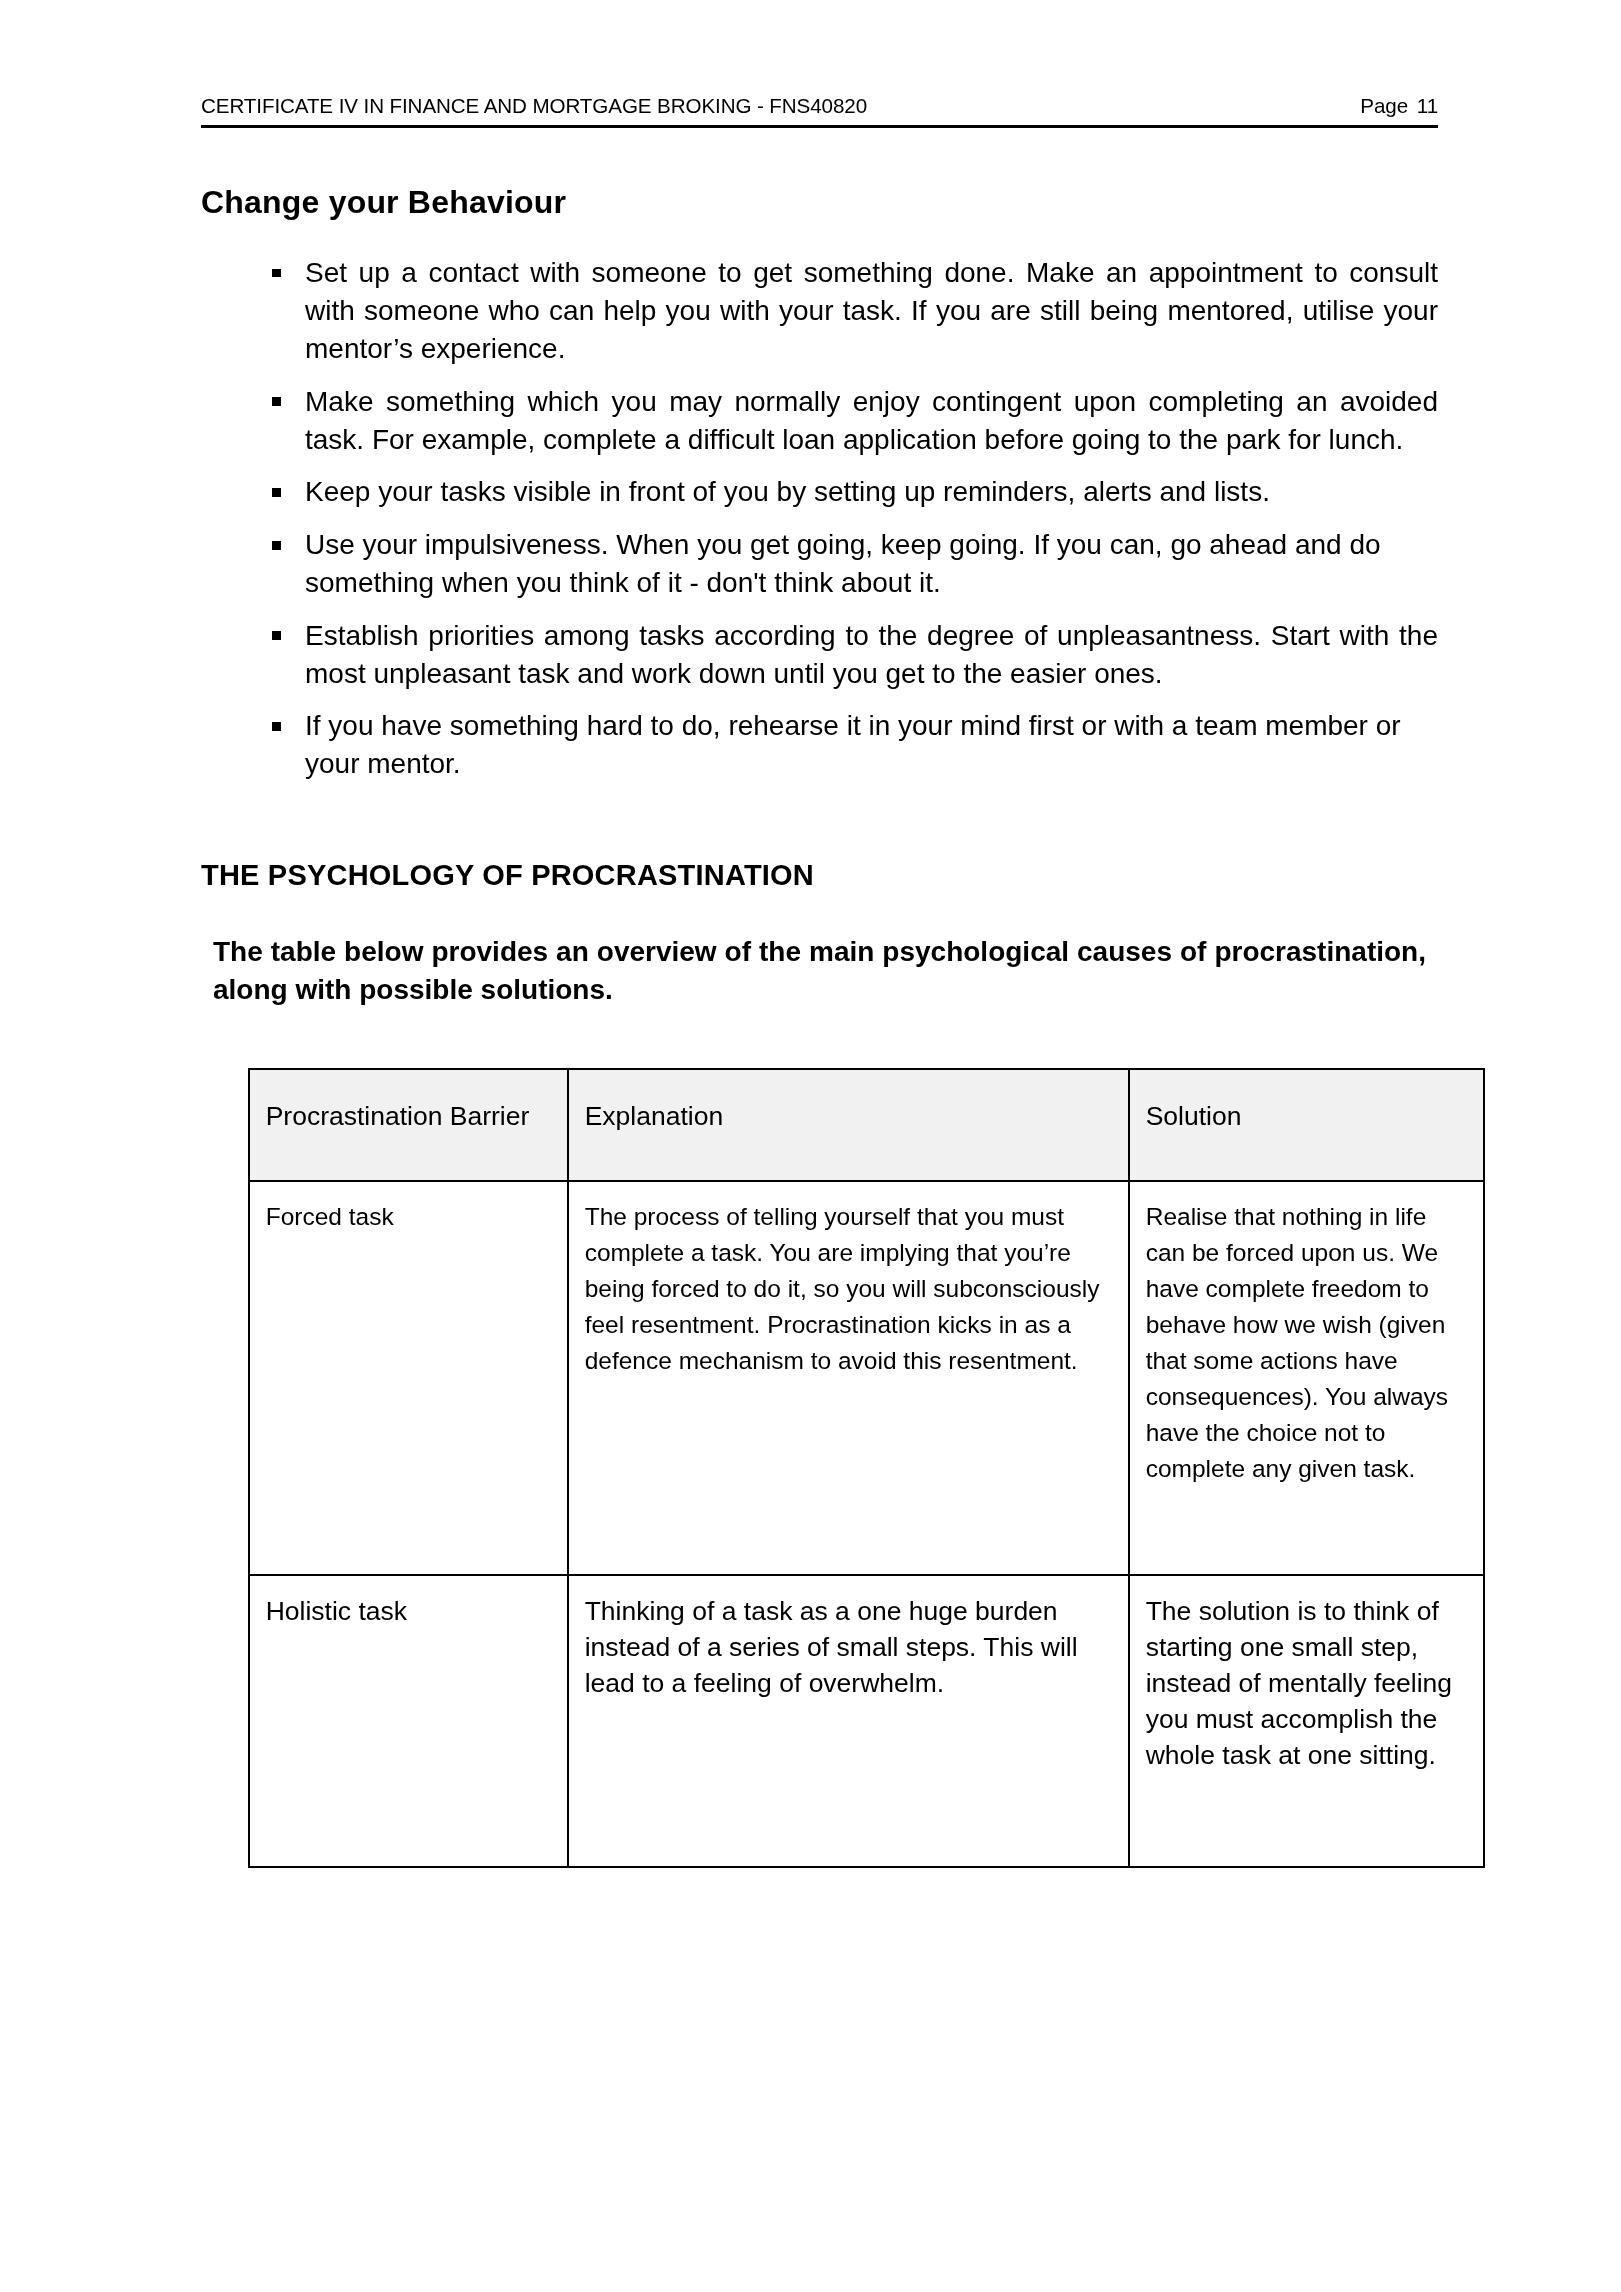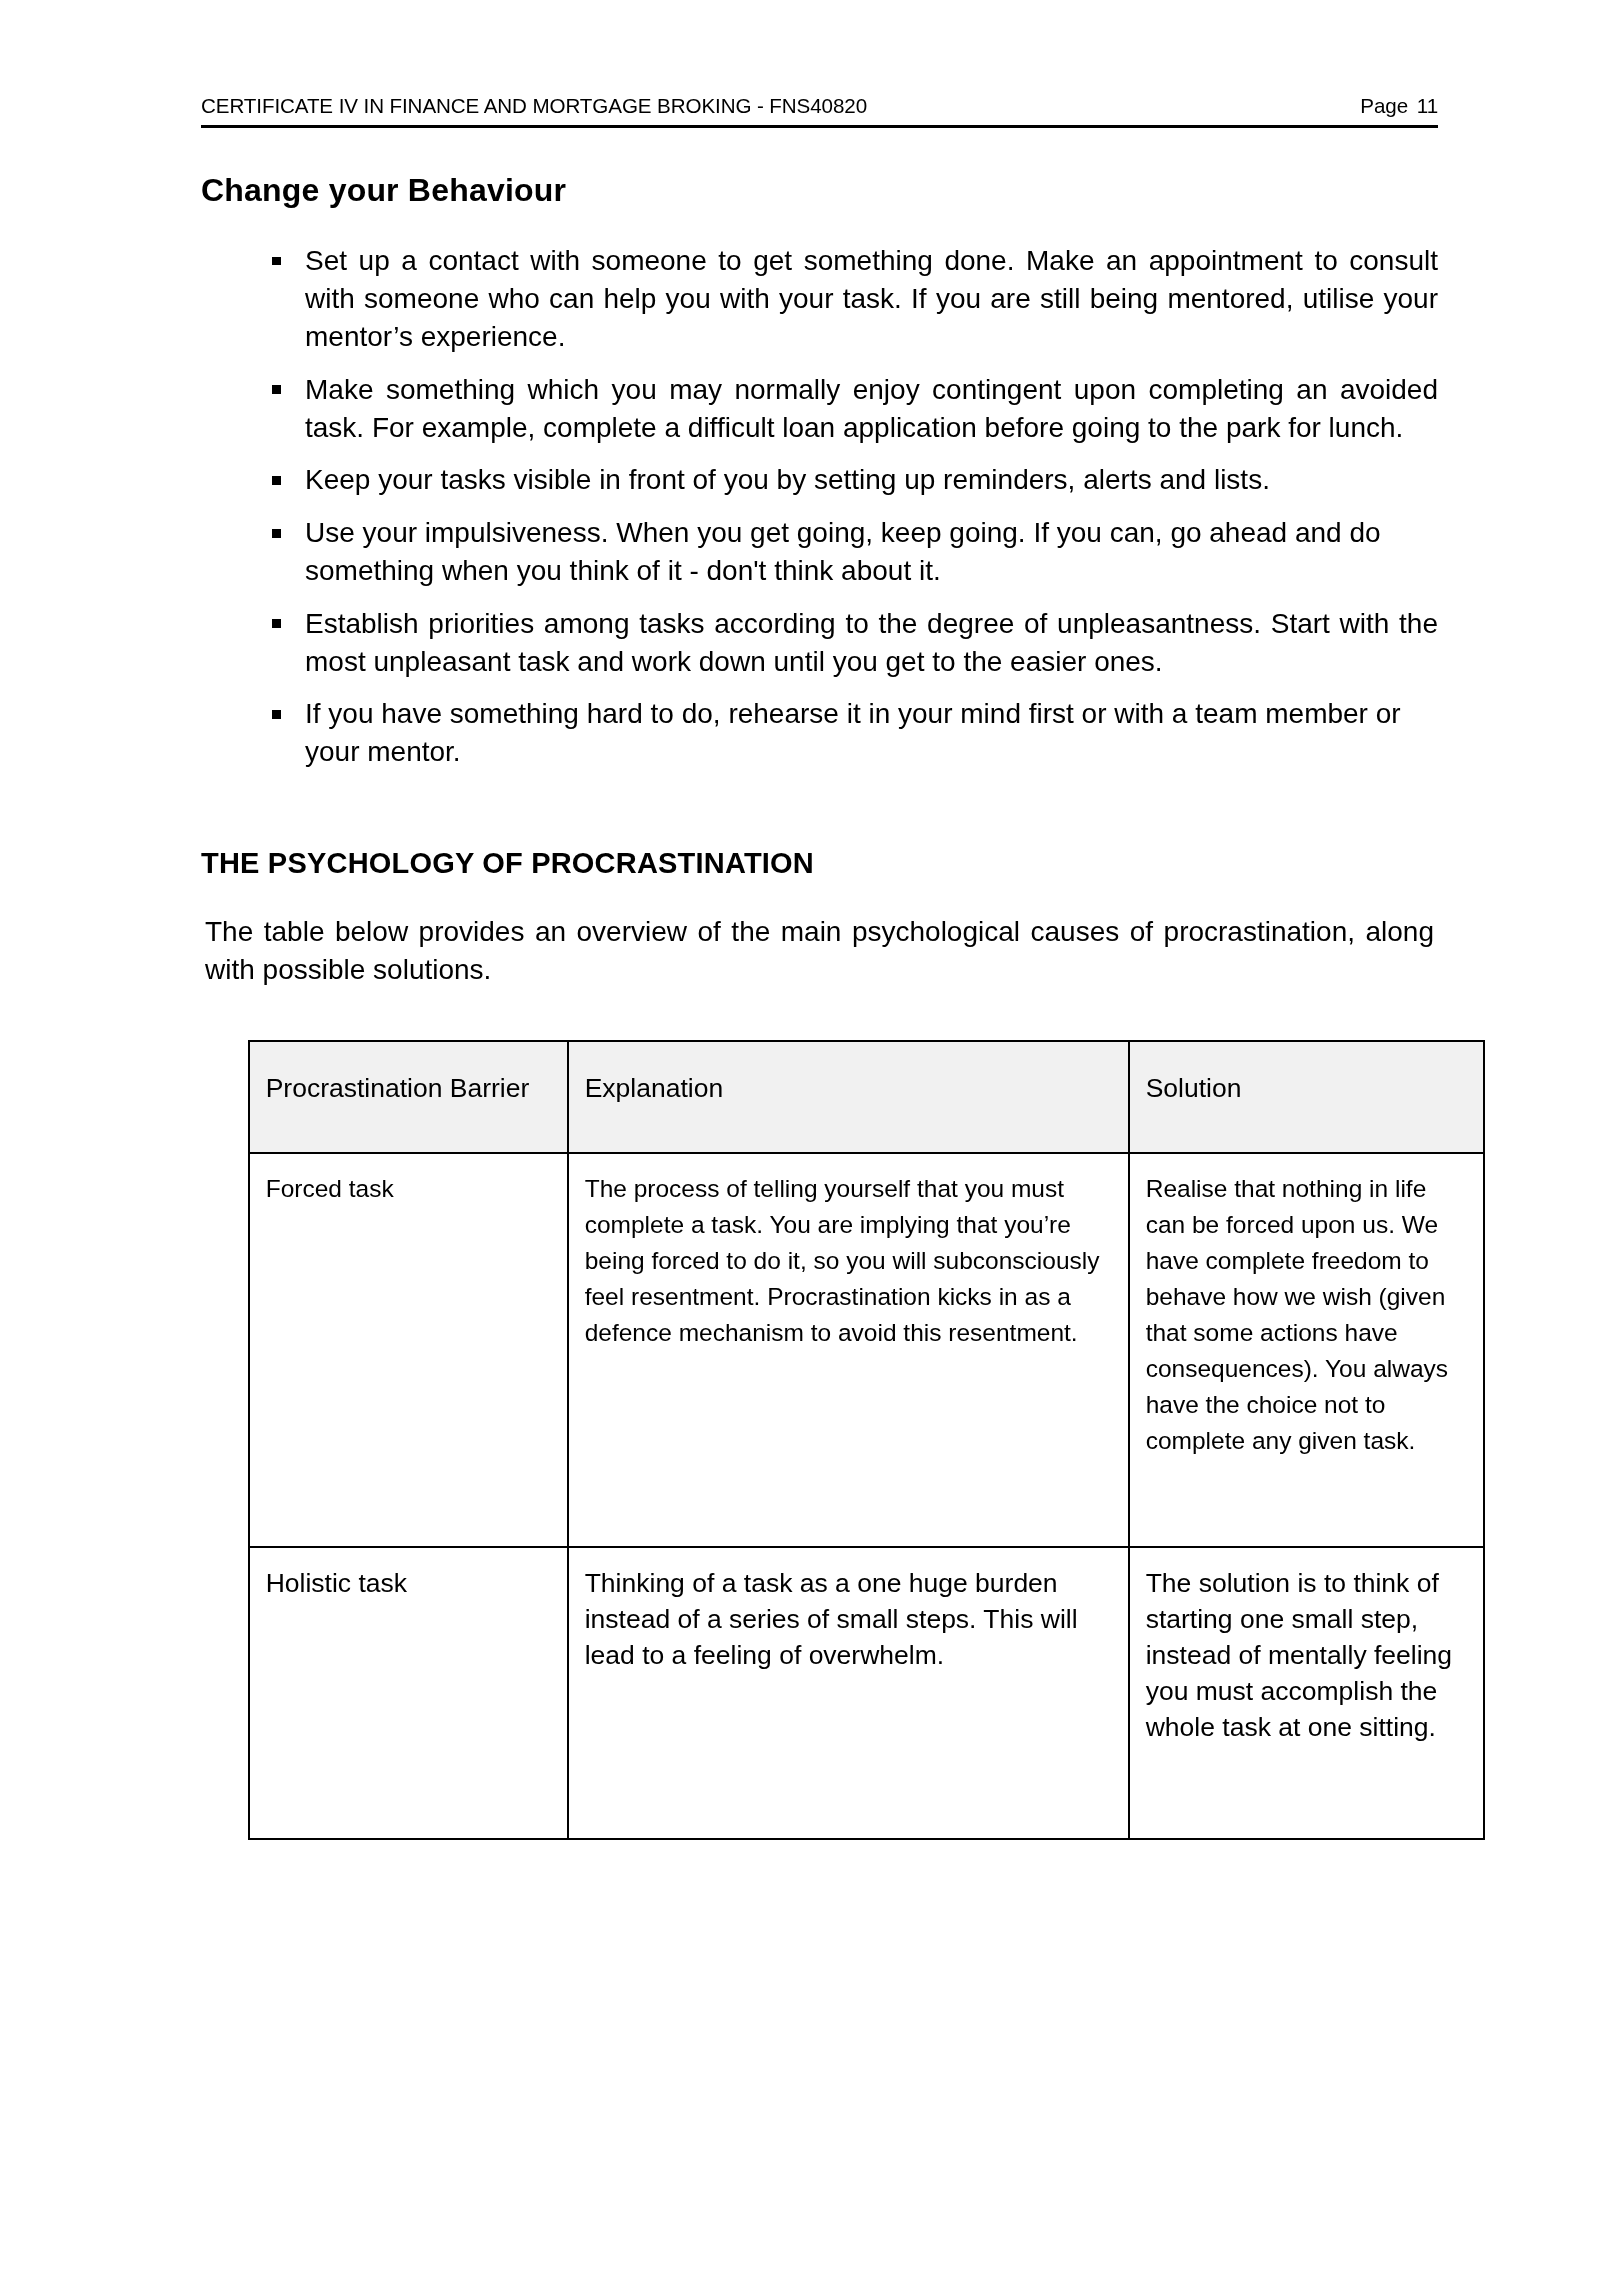--- a/index.html
+++ b/index.html
@@ -42,21 +42,21 @@
   }
   .header-page {
     white-space: nowrap;
   }
   .header-page .page-word { margin-right: 8.8px; }
 
   
   .content {
     position: absolute;
     left: 201px;
-    top: 172px;
+    top: 184px;
     width: 1237px;
   }
 
   .h-sub {
     font-family: "Liberation Sans Narrow", "Liberation Sans", sans-serif;
     font-stretch: condensed;
     font-weight: bold;
     font-size: 32px;
     letter-spacing: 0.2px;
     margin: 0 0 33px 0;
@@ -95,23 +95,24 @@
     width: 8.8px;
     height: 8.8px;
     background: #000000;
   }
 
   p.body-para {
     font-family: "Liberation Sans Narrow", "Liberation Sans", sans-serif;
     font-stretch: condensed;
     font-size: 28px;
     line-height: 38px;
-    margin: 4px;
+    margin: 12px;
     text-align: justify;
     text-justify: inter-word;
+    font-weight: bold;
   }
 
   .gap-after-bullets { height: 61px; }
   .gap-after-h-main { height: 29px; }
   .gap-before-table { height: 47px; }
 
   
   table.proc-table {
     border-collapse: collapse;
     width: 1234px;

